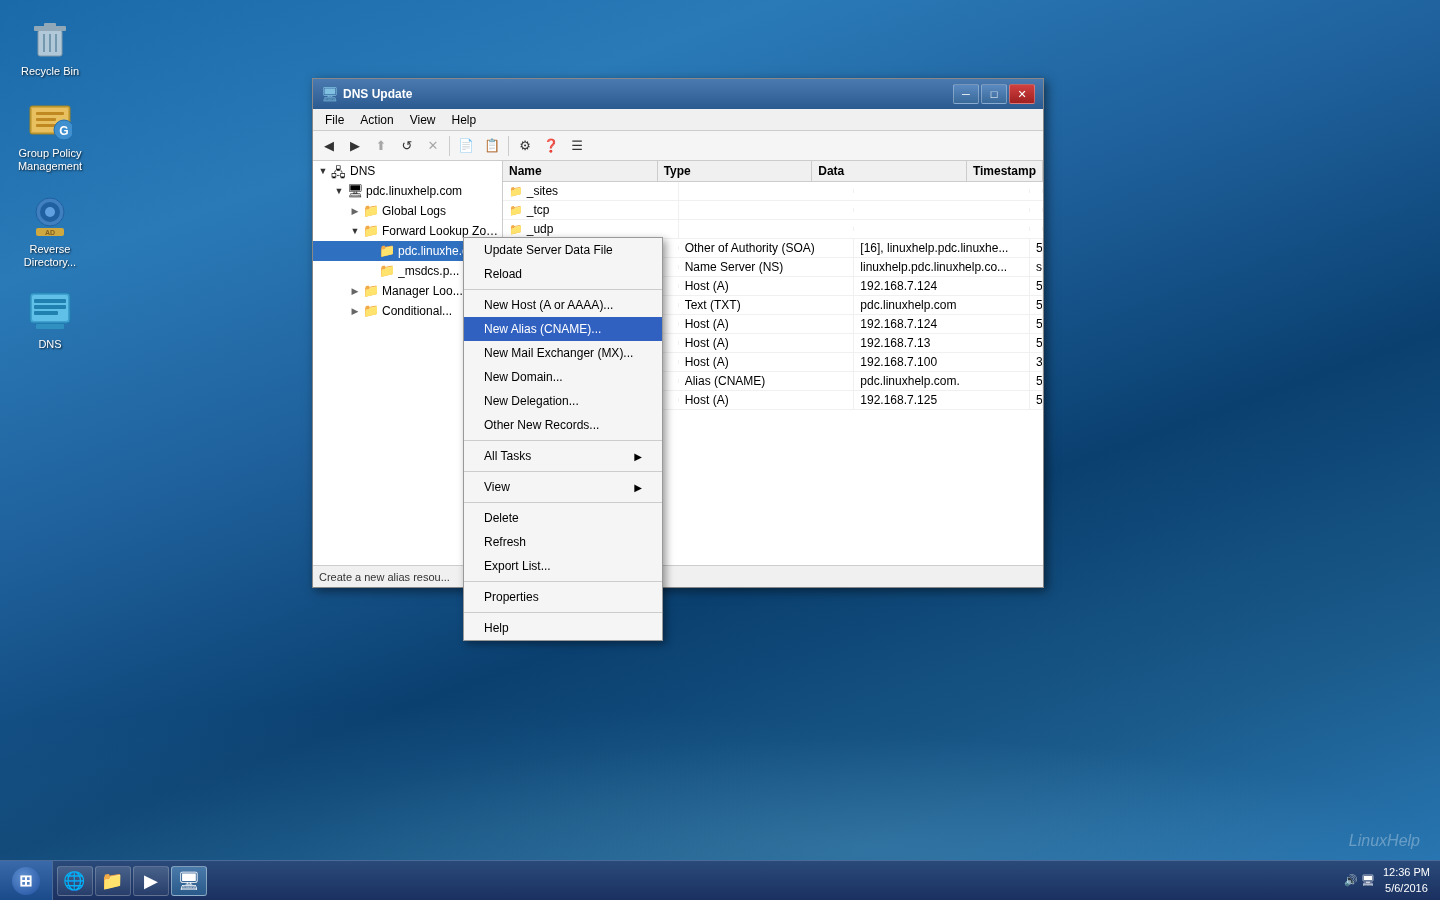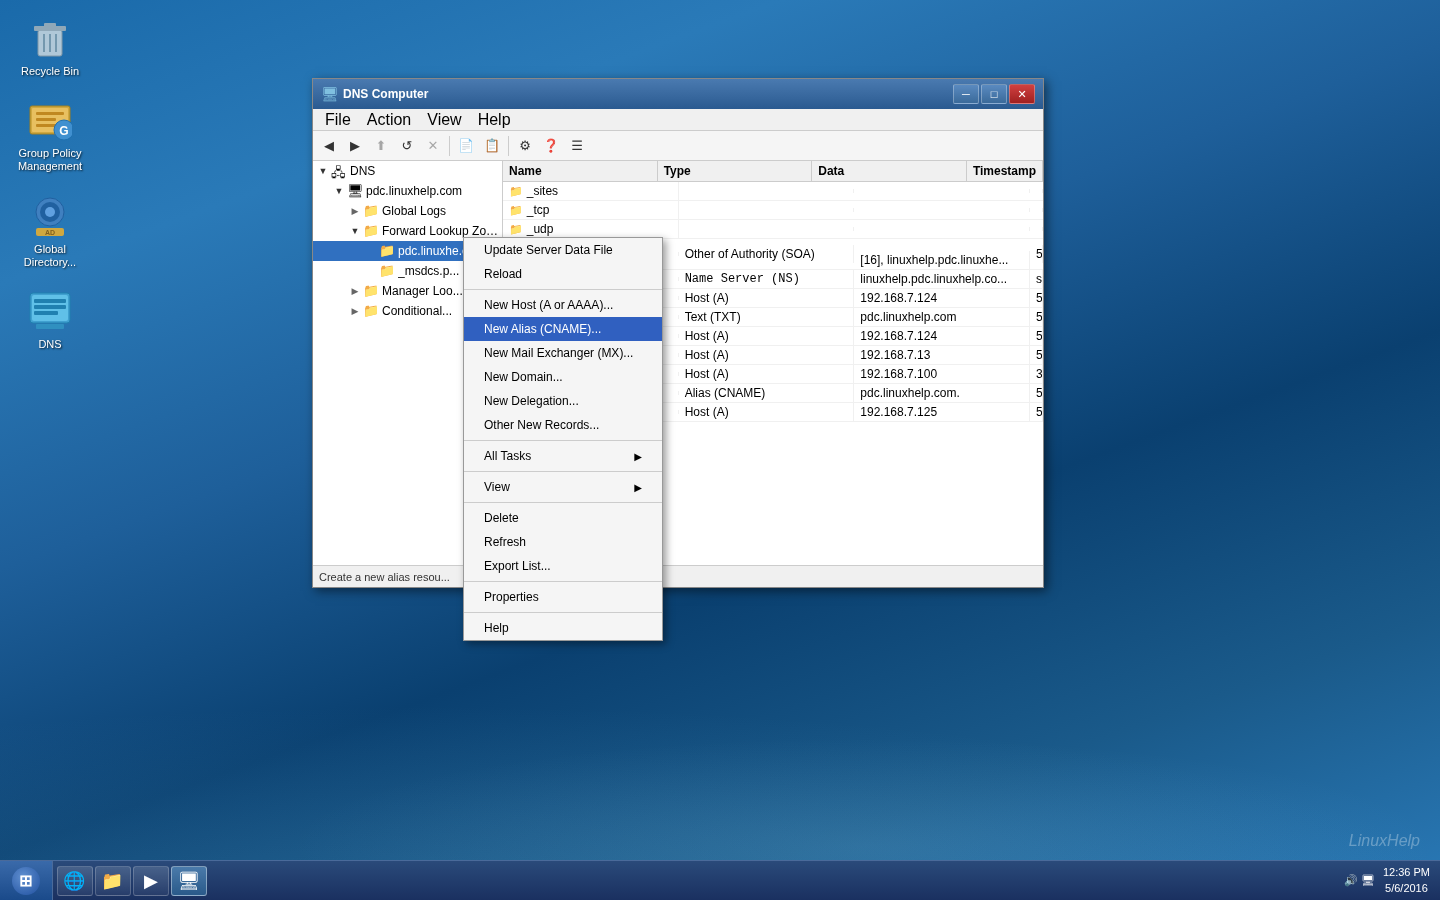--- a/index.html
+++ b/index.html
@@ -221,21 +221,21 @@
       background: #f0f0f0;
       border-bottom: 1px solid #ccc;
       display: flex;
       align-items: center;
       padding: 0 4px;
     }
 
     .menu-item {
       padding: 2px 8px;
       cursor: pointer;
-      font-size: 16px;
+      font-size: 12px;
       color: #000;
       height: 100%;
       display: flex;
       align-items: center;
     }
 
     
     .toolbar {
       height: 30px;
       background: #f5f5f5;
@@ -475,21 +475,21 @@
     <div class="desktop-icon">
       <div class="icon-img">
         <svg width="44" height="44">
           <circle cx="22" cy="18" r="14" fill="#4080c0" stroke="#2060a0" stroke-width="1"></circle>
           <circle cx="22" cy="18" r="10" fill="#2060a0"></circle>
           <circle cx="22" cy="18" r="5" fill="#60a0e0"></circle>
           <rect x="8" y="34" width="28" height="8" rx="2" fill="#d0a840"></rect>
           <text x="22" y="41" text-anchor="middle" fill="#806020" font-size="7" font-weight="bold">AD</text>
         </svg>
       </div>
-      <span class="desktop-icon-label">Global Directory...</span>
+      <span class="desktop-icon-label">Reverse Directory...</span>
     </div>
 
     <div class="desktop-icon">
       <div class="icon-img">
         <svg width="44" height="44">
           <rect x="2" y="4" width="40" height="30" rx="3" fill="#40a0d0" stroke="#2080b0" stroke-width="1"></rect>
           <rect x="4" y="6" width="36" height="26" rx="2" fill="#60c0e8"></rect>
           <rect x="6" y="10" width="32" height="4" rx="1" fill="#2080b0"></rect>
           <rect x="6" y="16" width="32" height="4" rx="1" fill="#2080b0"></rect>
           <rect x="6" y="22" width="24" height="4" rx="1" fill="#2080b0"></rect>
@@ -498,21 +498,21 @@
       </div>
       <span class="desktop-icon-label">DNS</span>
     </div>
 
   </div>
 
   <div class="dns-window">
 
     <div class="window-titlebar">
       <div class="window-icon">🖥</div>
-      <span class="window-title">DNS Computer</span>
+      <span class="window-title">DNS Update</span>
       <div class="window-controls">
         <button class="win-ctrl">─</button>
         <button class="win-ctrl">□</button>
         <button class="win-ctrl win-ctrl-close">✕</button>
       </div>
     </div>
 
     <div class="menu-bar">
       <div class="menu-item">File</div>
       <div class="menu-item">Action</div>
@@ -612,27 +612,27 @@
         <div class="detail-row">
           <div class="detail-cell" style="width:180px;"><span class="detail-folder-icon">📁</span><span>_udp</span></div>
           <div class="detail-cell" style="width:180px;"></div>
           <div class="detail-cell" style="width:180px;"></div>
           <div class="detail-cell" style="flex:1;"></div>
         </div>
 
         <div class="detail-row">
           <div class="detail-cell" style="width:180px;"></div>
           <div class="detail-cell" style="width:180px;">Other of Authority (SOA)</div>
-          <div class="detail-cell" style="width:180px;margin-top:12px;">[16], linuxhelp.pdc.linuxhe...</div>
+          <div class="detail-cell" style="width:180px;">[16], linuxhelp.pdc.linuxhe...</div>
           <div class="detail-cell" style="flex:1;">5/6/2016 1</div>
         </div>
 
         <div class="detail-row">
           <div class="detail-cell" style="width:180px;"></div>
-          <div class="detail-cell" style="width:180px;font-family:Liberation Mono, monospace;">Name Server (NS)</div>
+          <div class="detail-cell" style="width:180px;">Name Server (NS)</div>
           <div class="detail-cell" style="width:180px;">linuxhelp.pdc.linuxhelp.co...</div>
           <div class="detail-cell" style="flex:1;">static</div>
         </div>
 
         <div class="detail-row">
           <div class="detail-cell" style="width:180px;"></div>
           <div class="detail-cell" style="width:180px;">Host (A)</div>
           <div class="detail-cell" style="width:180px;">192.168.7.124</div>
           <div class="detail-cell" style="flex:1;">5/6/2016 1</div>
         </div>

